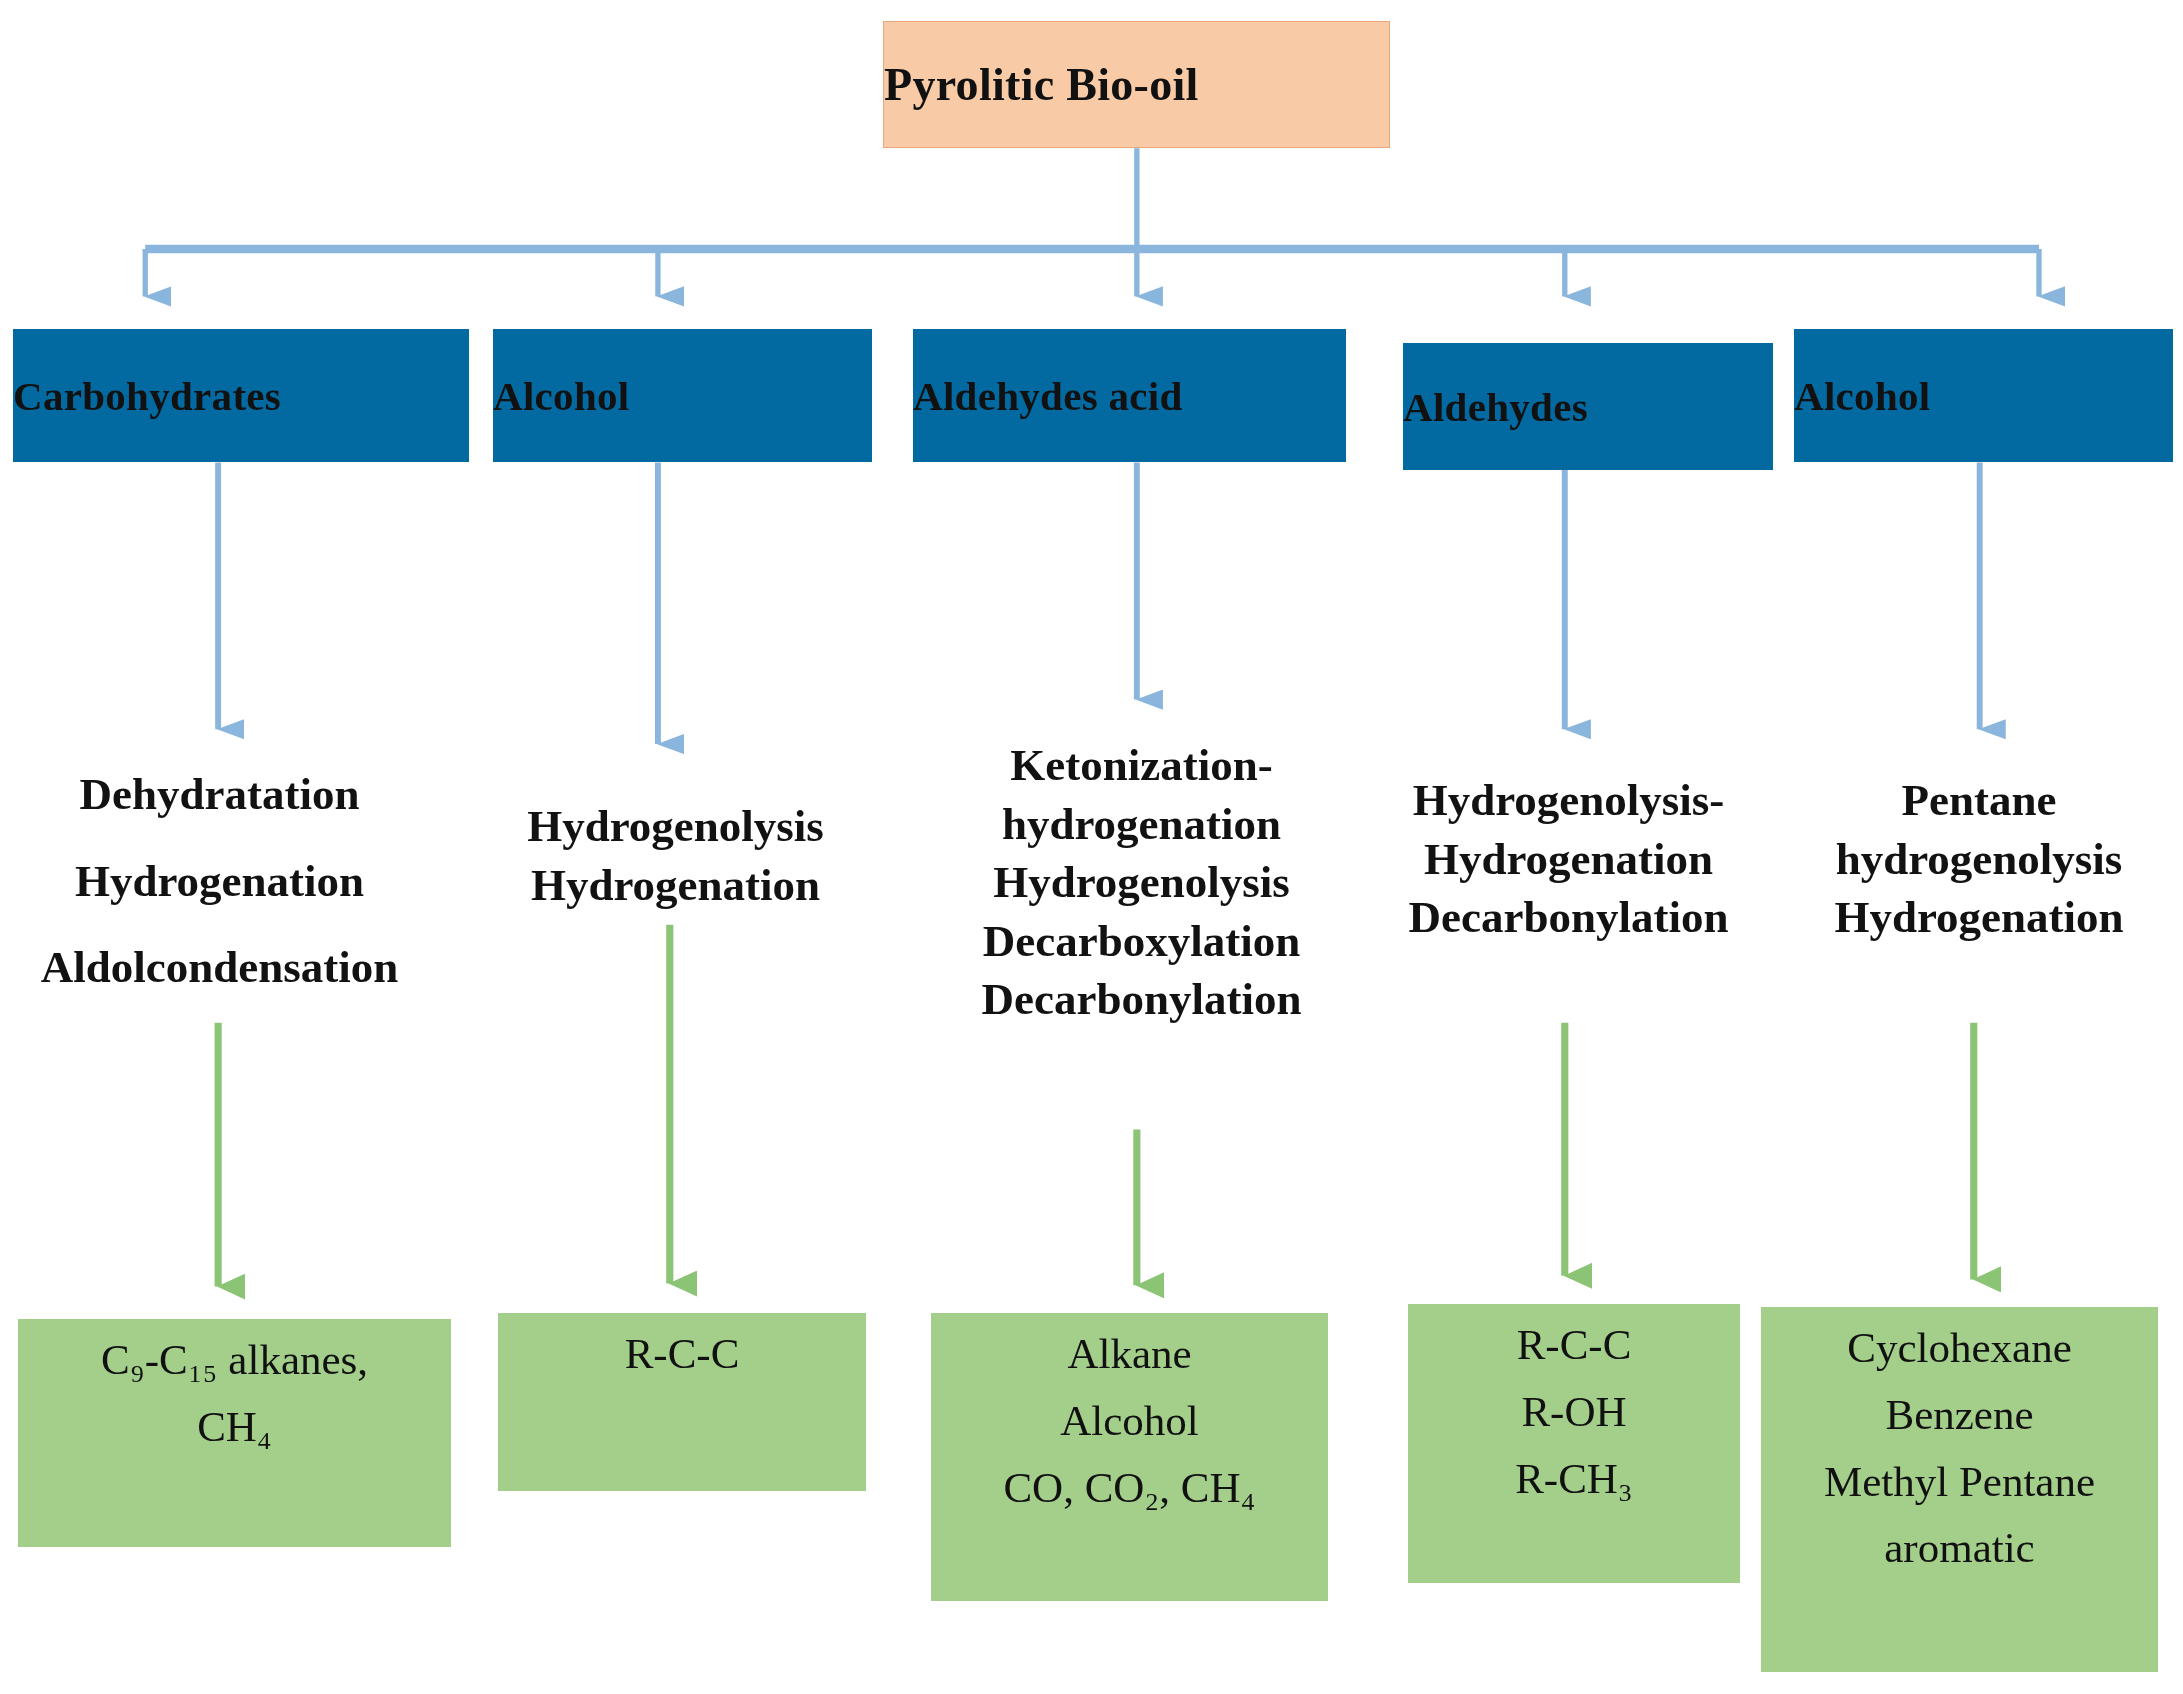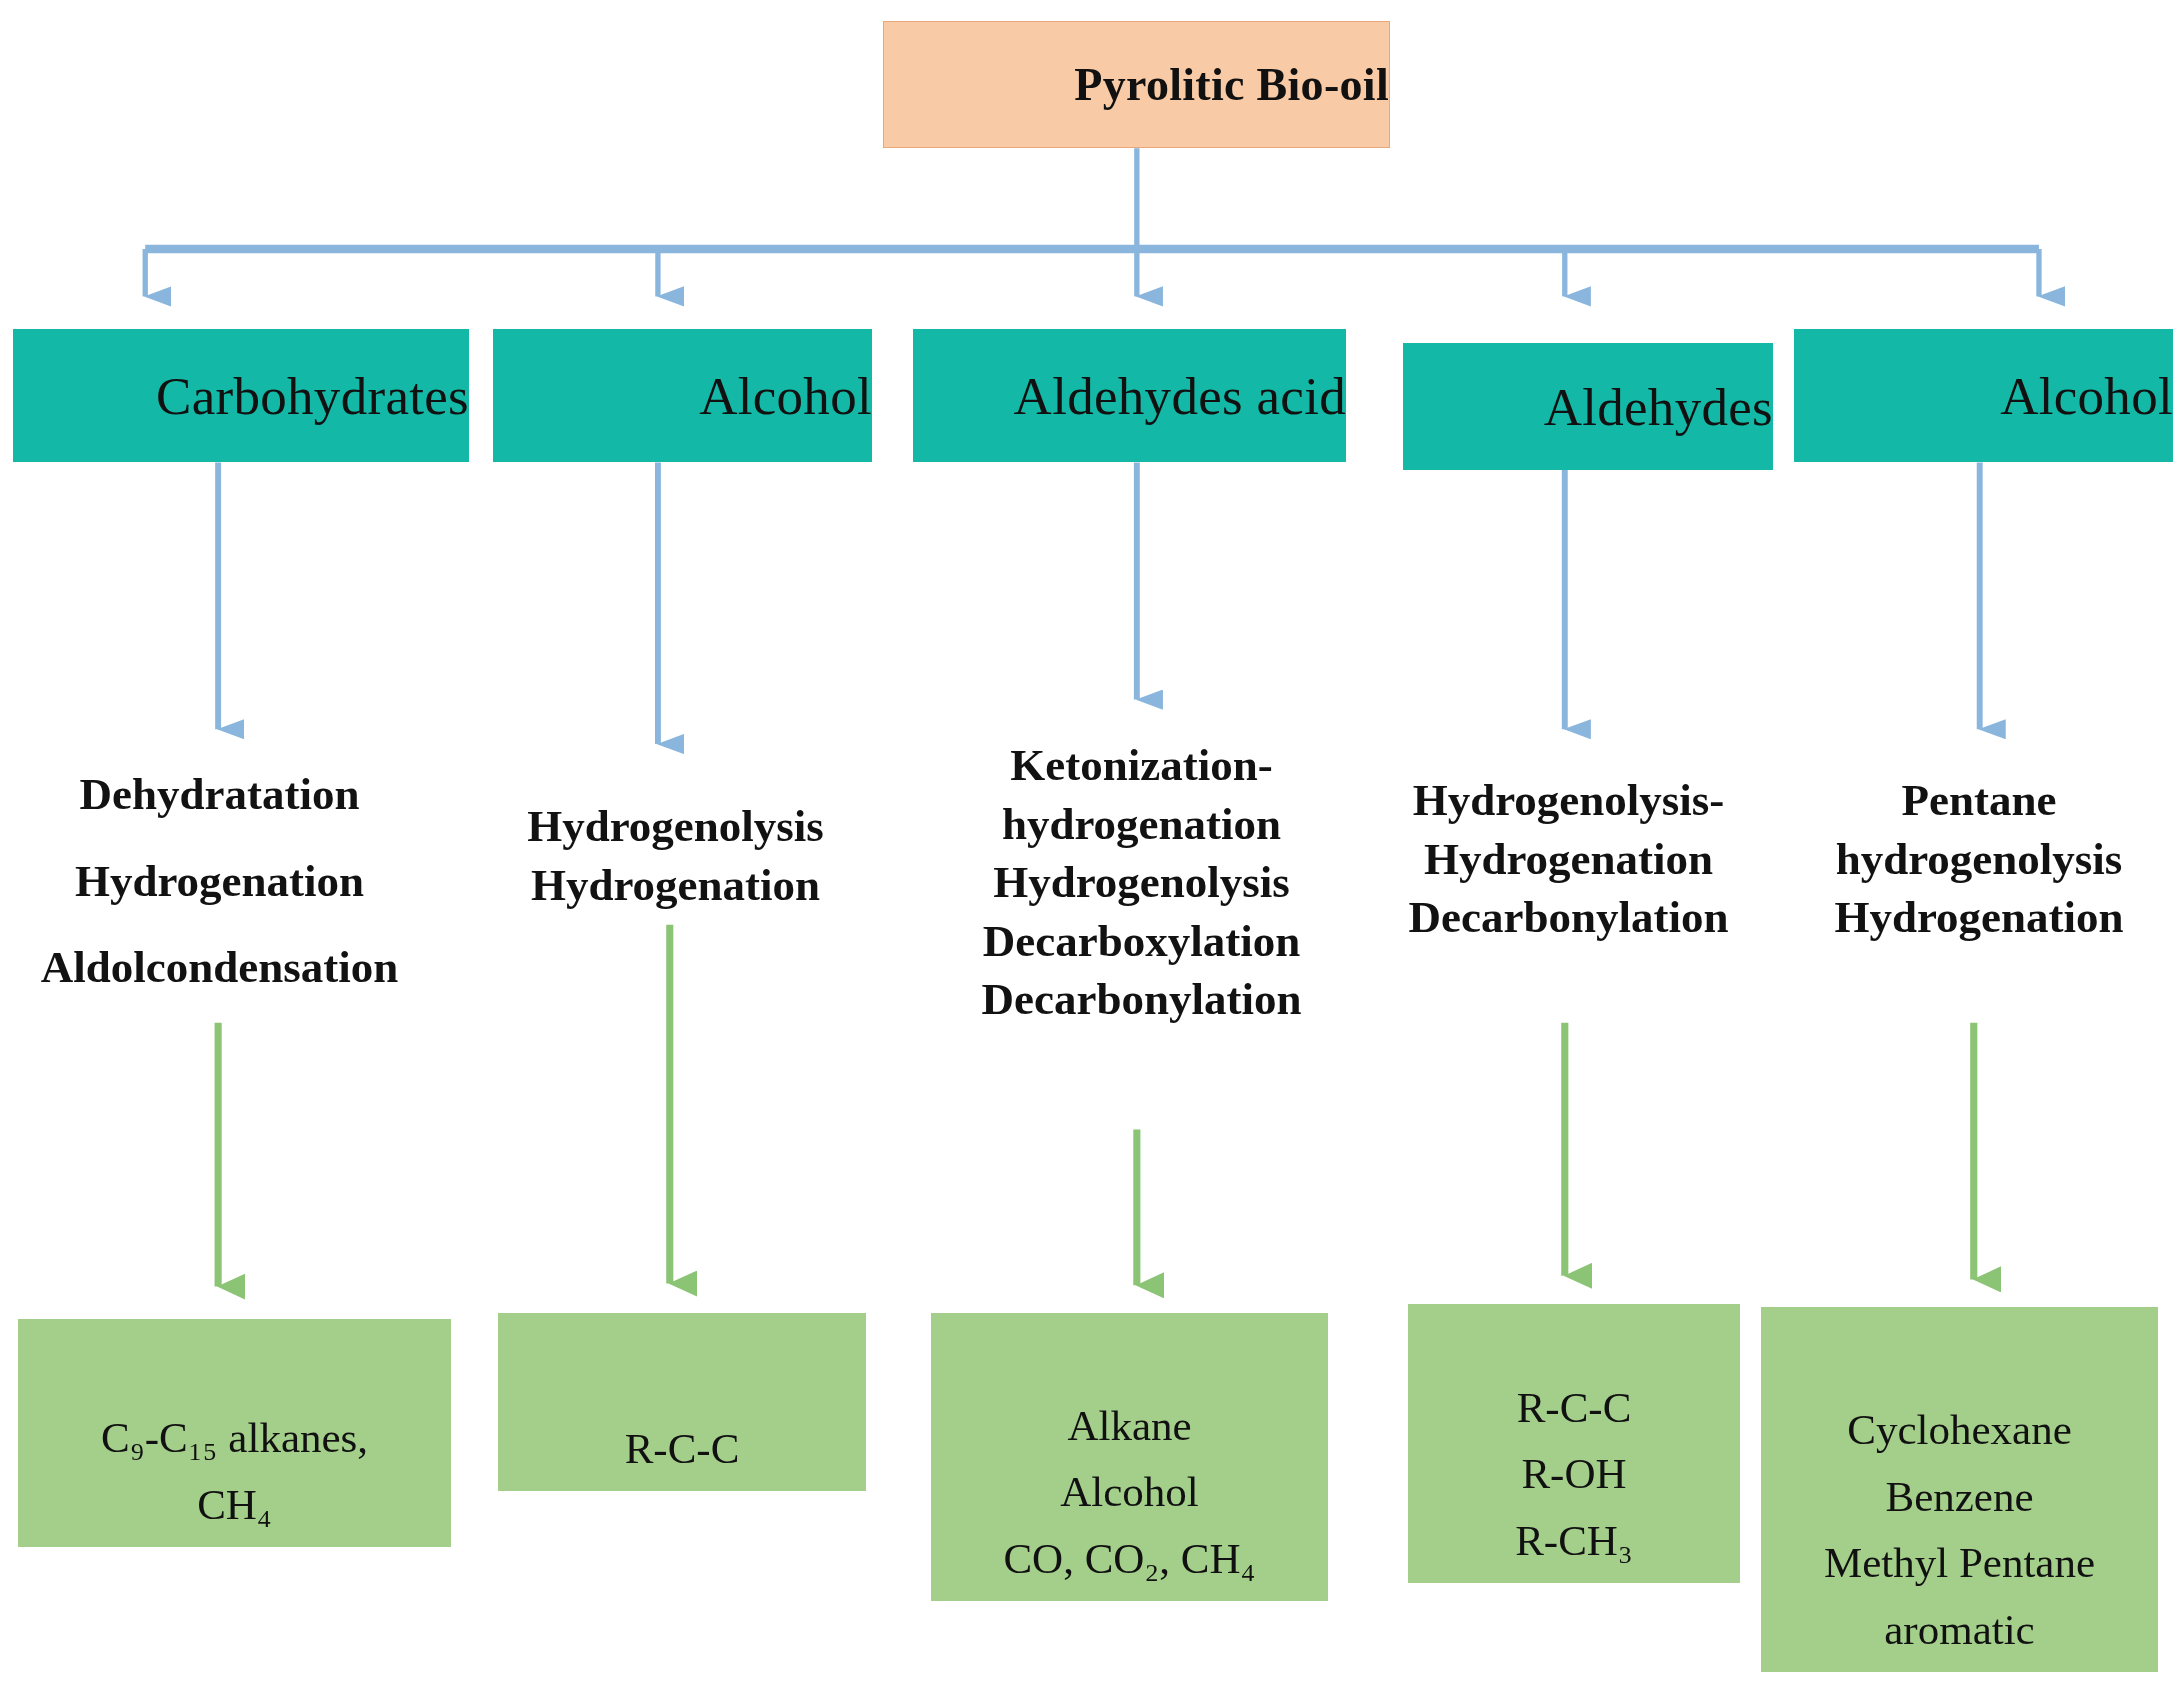--- a/index.html
+++ b/index.html
@@ -8,35 +8,35 @@
     width:2183px;height:1695px;
     background:#ffffff;
     font-family:"Liberation Serif", "DejaVu Serif", serif;
     overflow:hidden;
   }
   .box{
     position:absolute;
     box-sizing:border-box;
     display:flex;
     align-items:center;
-    justify-content:flex-end;
+    justify-content:flex-start;
     text-align:center;
     color:#111111;
   }
   .root-box{
     background:#F8CBA6;
     border:1.8px solid #E8A87C;
     font-weight:bold;
     font-size:46px;
     letter-spacing:0.3px;
   }
   .cat-box{
-    background:#14b8a6;
-    font-weight:normal;
-    font-size:53px;
+    background:#0369a1;
+    font-weight:bold;
+    font-size:41px;
     letter-spacing:0.3px;
   }
   .prod-box{
     background:#A4CF8B;
     font-size:43px;
     flex-direction:column;
     line-height:1.55;
     padding:8.3px 6px;
   }
   .prod-box .pline{white-space:nowrap;}

